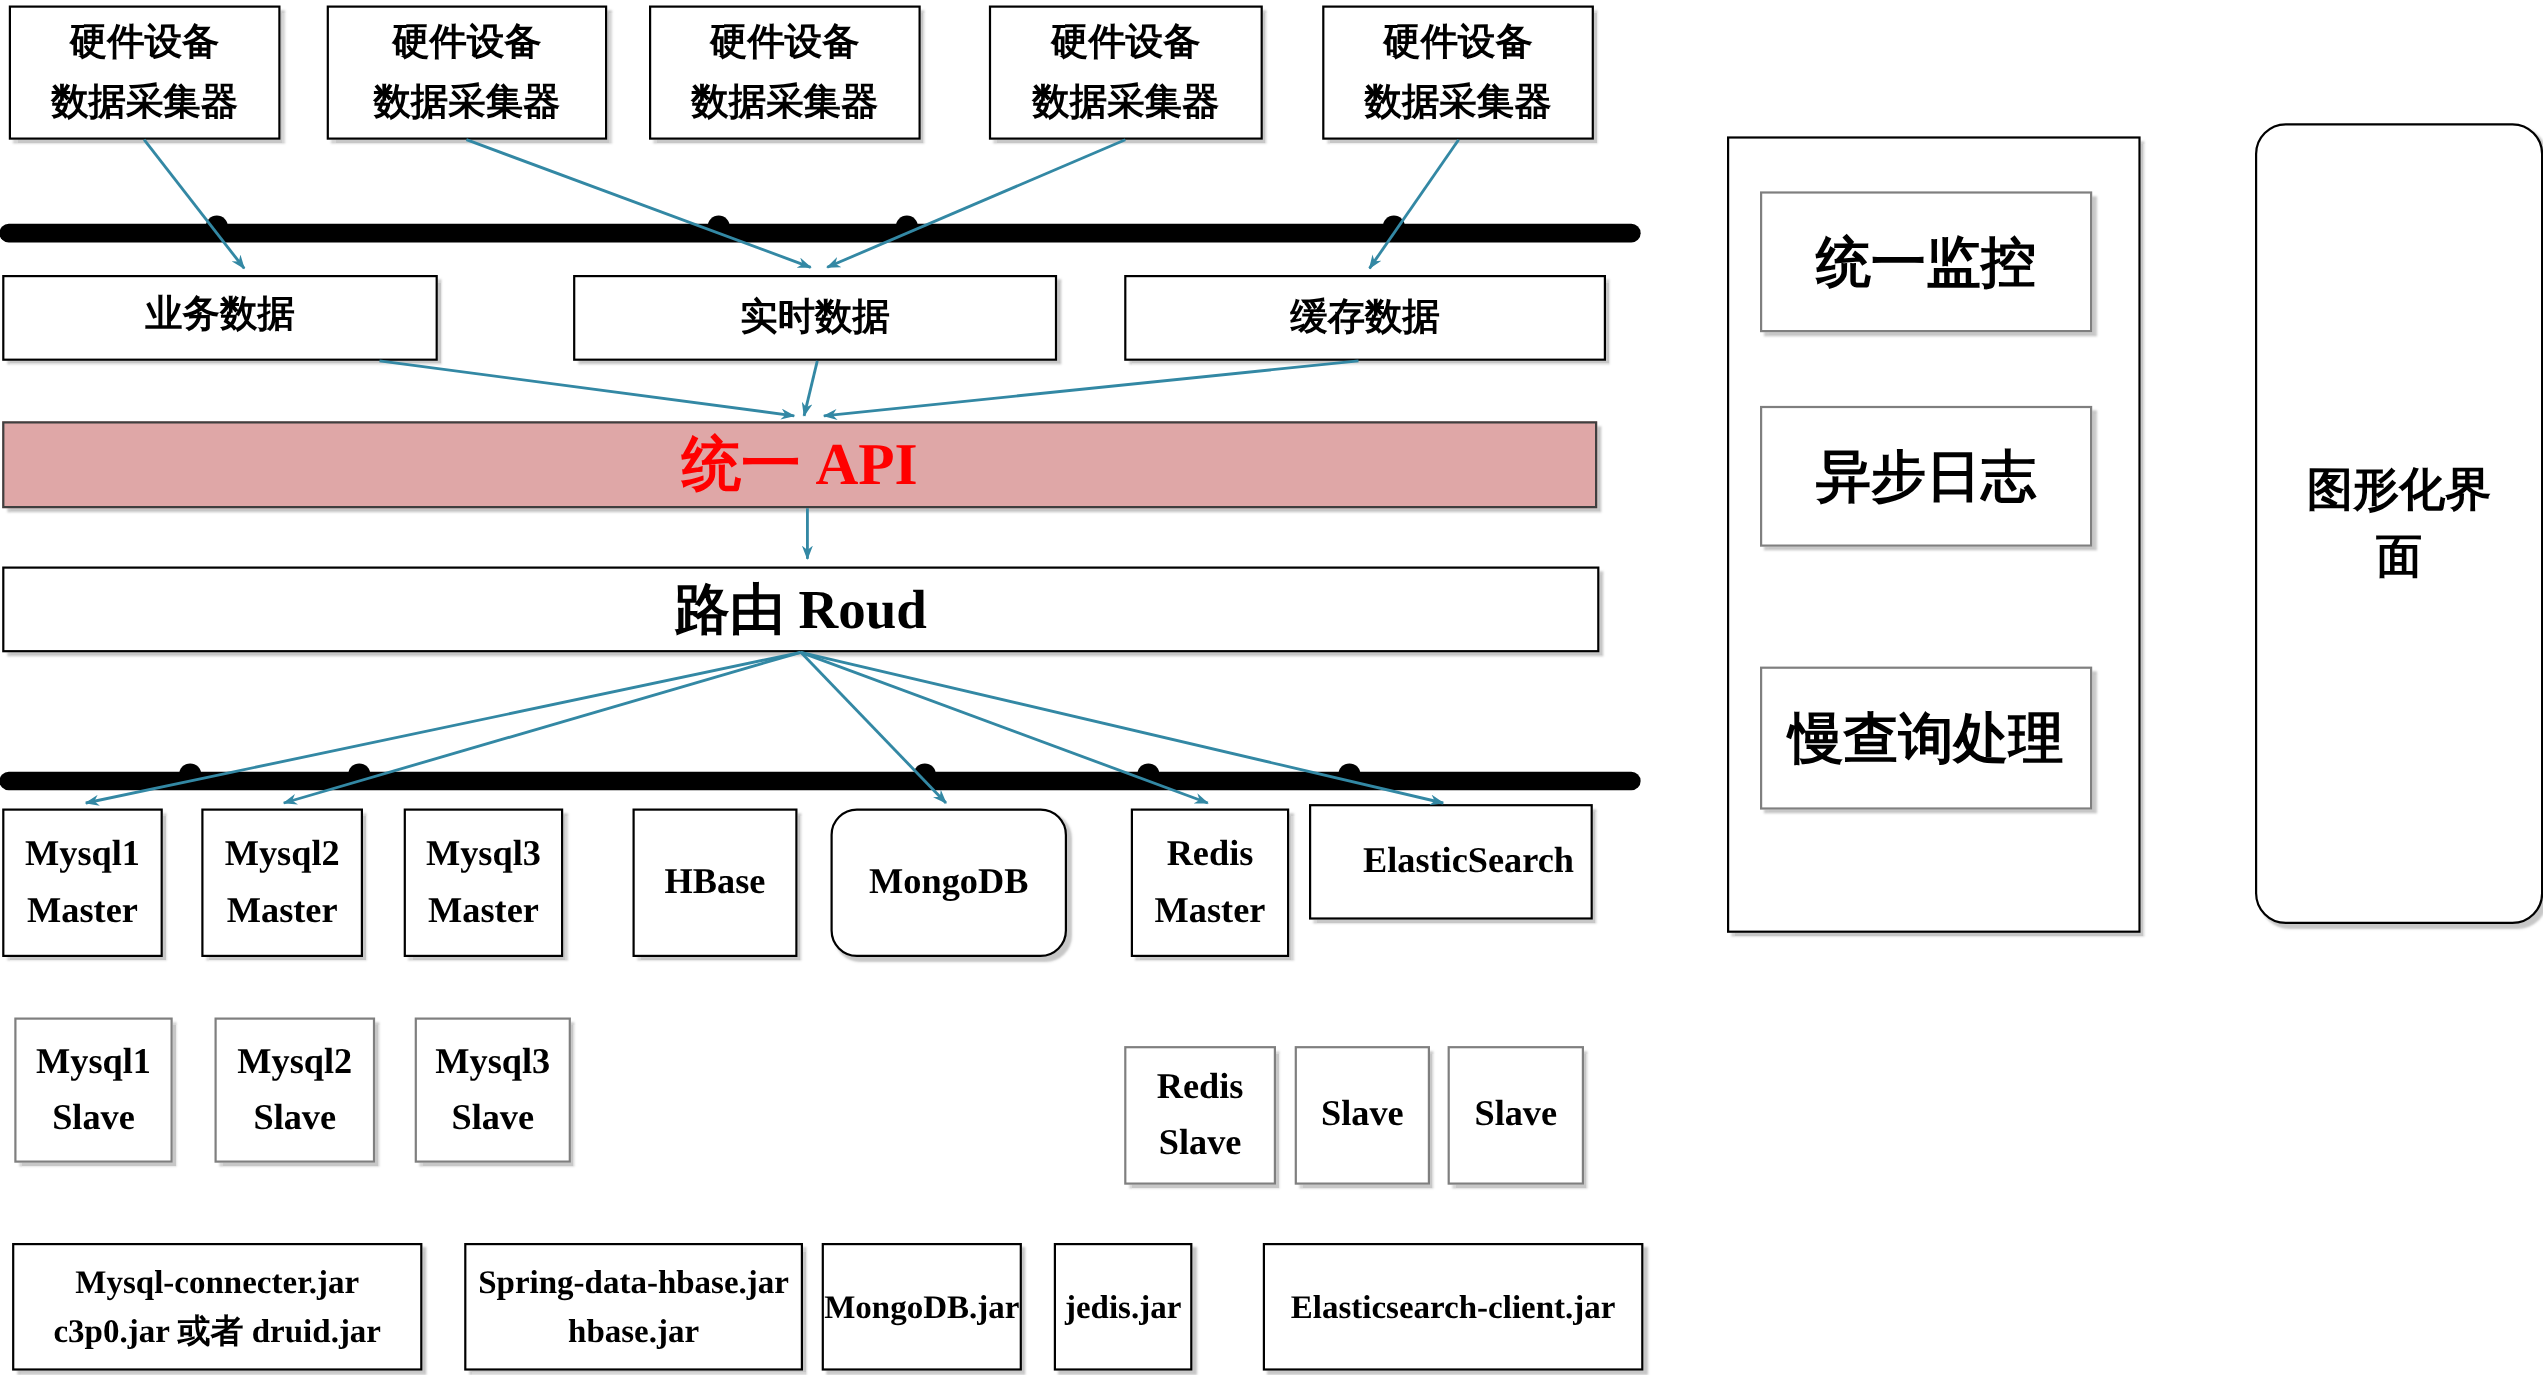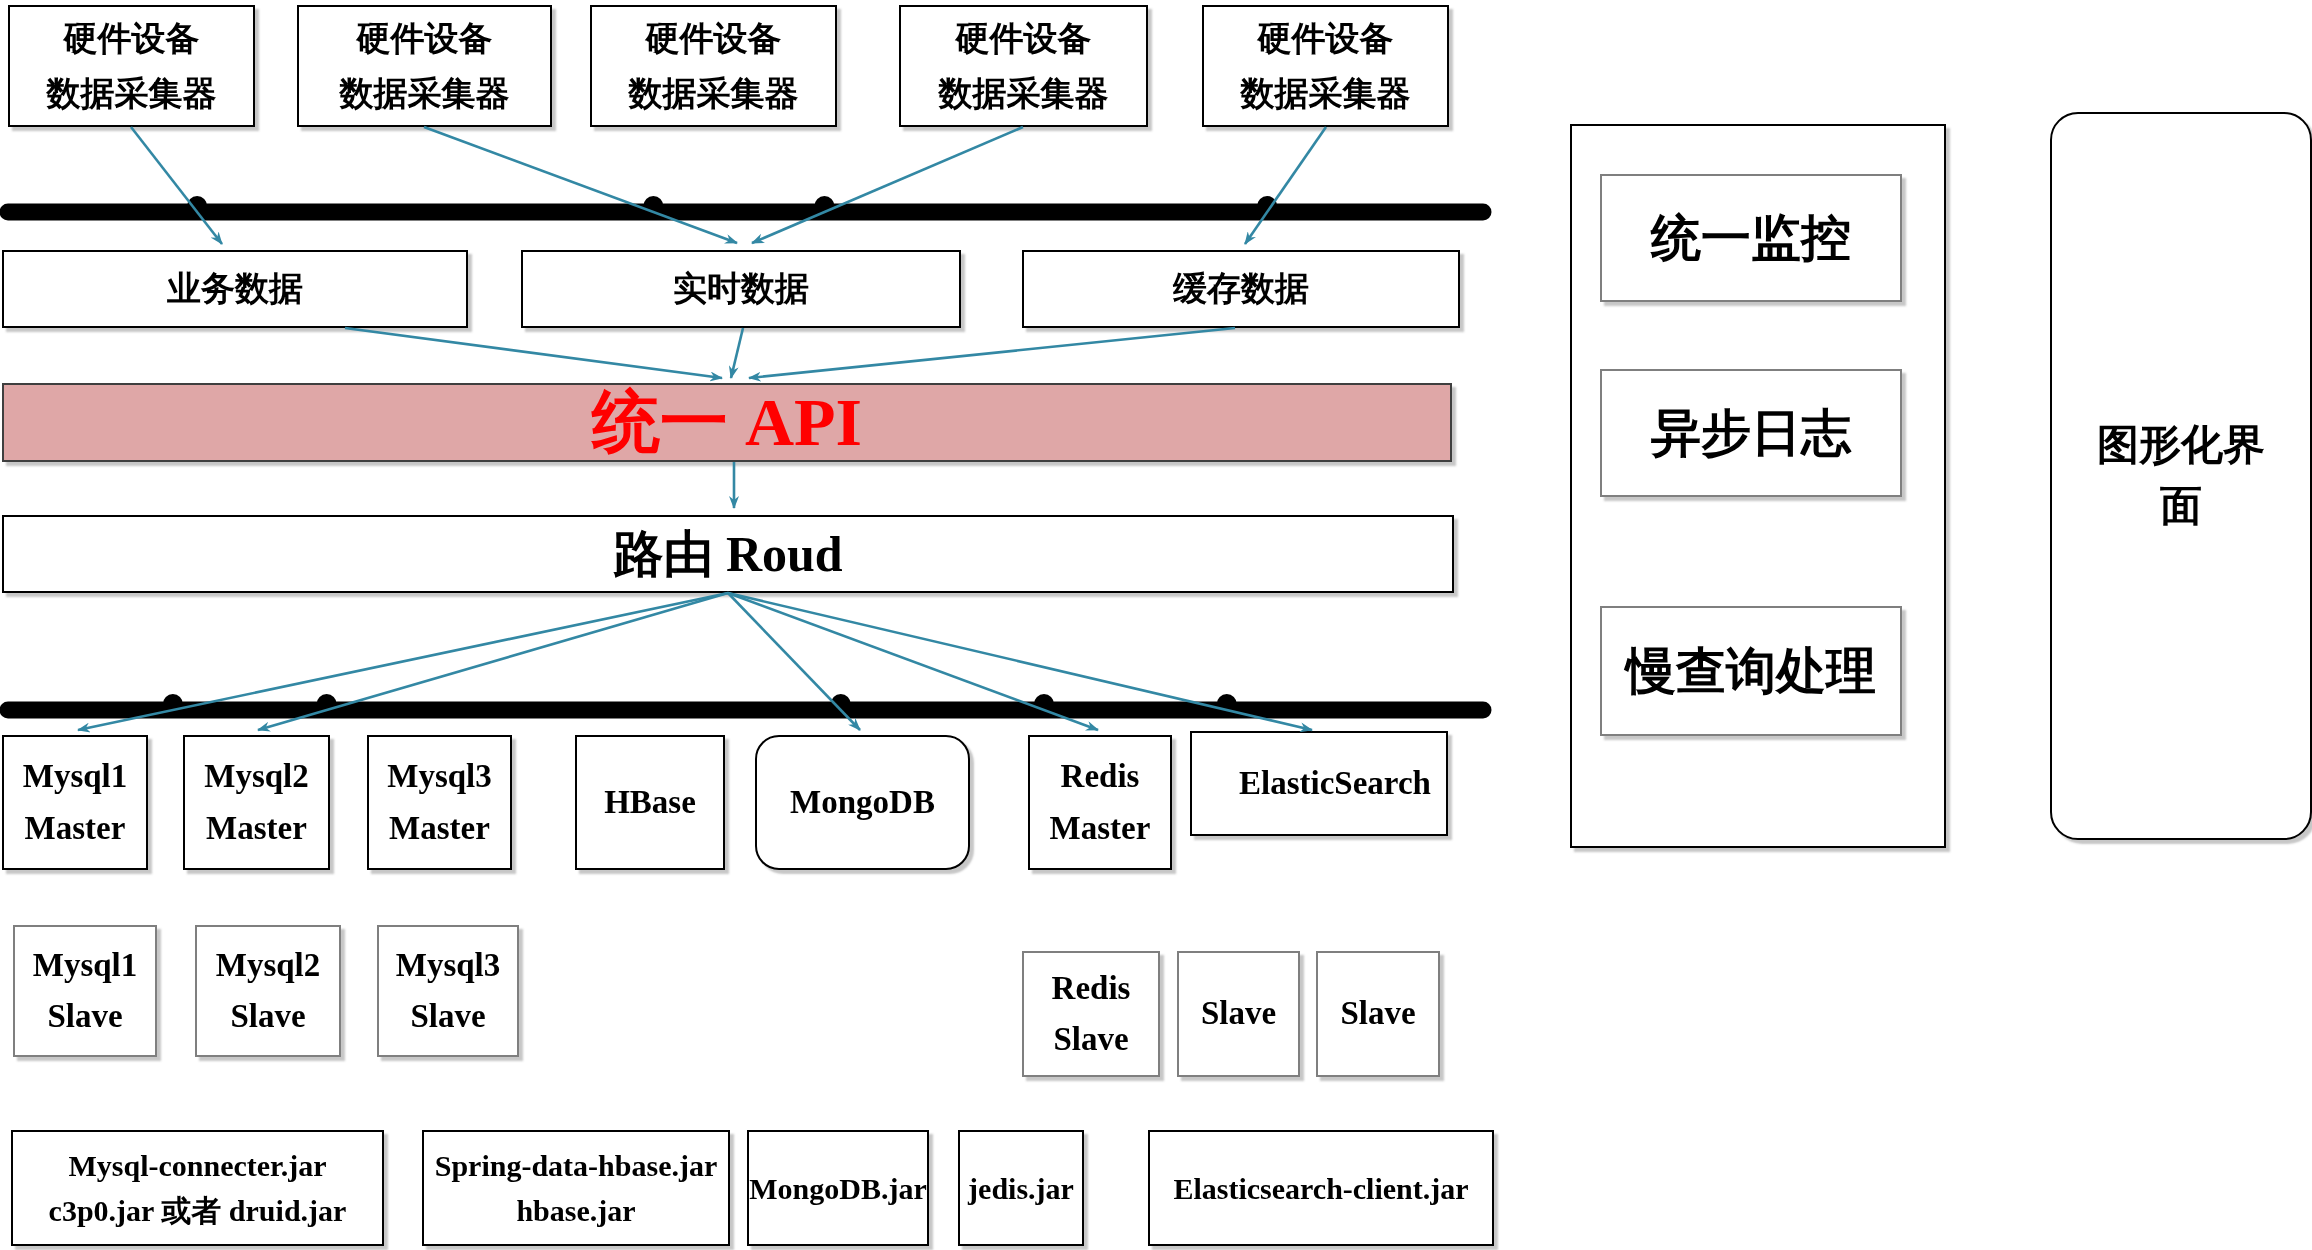--- a/index.html
+++ b/index.html
@@ -8,21 +8,21 @@
   .node{position:absolute;background:#ffffff;border:2px solid #000000;box-sizing:border-box;
         display:flex;flex-direction:column;align-items:center;justify-content:center;
         text-align:center;box-shadow:4px 4px 2px rgba(130,130,130,.45);color:#000;}
   .node .ln{width:100%;}
   .f-cn{font-family:"Liberation Sans",sans-serif;font-weight:bold;font-size:34px;line-height:1.62;}
   .f-cn40{font-family:"Liberation Sans",sans-serif;font-weight:bold;font-size:50px;line-height:1.3;}
   .f-gui{font-family:"Liberation Sans",sans-serif;font-weight:bold;font-size:42px;line-height:1.45;border-radius:28px;}
   .f-en{font-family:"Liberation Serif",serif;font-weight:bold;font-size:33px;line-height:1.55;}
   .f-en30{font-family:"Liberation Serif",serif;font-weight:bold;font-size:30px;line-height:1.5;}
   .api{background:#dfa7a7;color:#ff0000;font-family:"Liberation Serif",serif;
-       font-weight:bold;font-size:68px;border-color:#3f3f3f;}
+       font-weight:bold;font-size:54px;border-color:#3f3f3f;}
   .roud{font-family:"Liberation Serif",serif;font-weight:bold;font-size:50px;}
   .b-g{border:2px solid #7f7f7f;}
   .panel{box-shadow:4px 4px 2px rgba(130,130,130,.45);}
   #wires{position:absolute;left:0;top:0;pointer-events:none;}
 </style>
 </head>
 <body>
 
 <div id="canvas">
     <div class="node f-cn" style="left: 8px; top: 5px; width: 247px; height: 122px;">
@@ -38,21 +38,21 @@
       <div class="ln">数据采集器</div>
     </div>
     <div class="node f-cn" style="left: 899px; top: 5px; width: 249px; height: 122px;">
       <div class="ln">硬件设备</div>
       <div class="ln">数据采集器</div>
     </div>
     <div class="node f-cn" style="left: 1202px; top: 5px; width: 247px; height: 122px;">
       <div class="ln">硬件设备</div>
       <div class="ln">数据采集器</div>
     </div>
-    <div class="node f-cn" style="left: 2px; top: 250px; width: 466px; height: 78px;">
+    <div class="node f-cn" style="left: 2px; top: 250px; width: 396px; height: 78px; font-family: Liberation Mono, monospace;">
       <div class="ln">业务数据</div>
     </div>
     <div class="node f-cn" style="left: 521px; top: 250px; width: 440px; height: 78px;">
       <div class="ln">实时数据</div>
     </div>
     <div class="node f-cn" style="left: 1022px; top: 250px; width: 438px; height: 78px;">
       <div class="ln">缓存数据</div>
     </div>
     <div class="node api" style="left: 2px; top: 383px; width: 1450px; height: 79px;">
       <div class="ln">统一 API</div>

